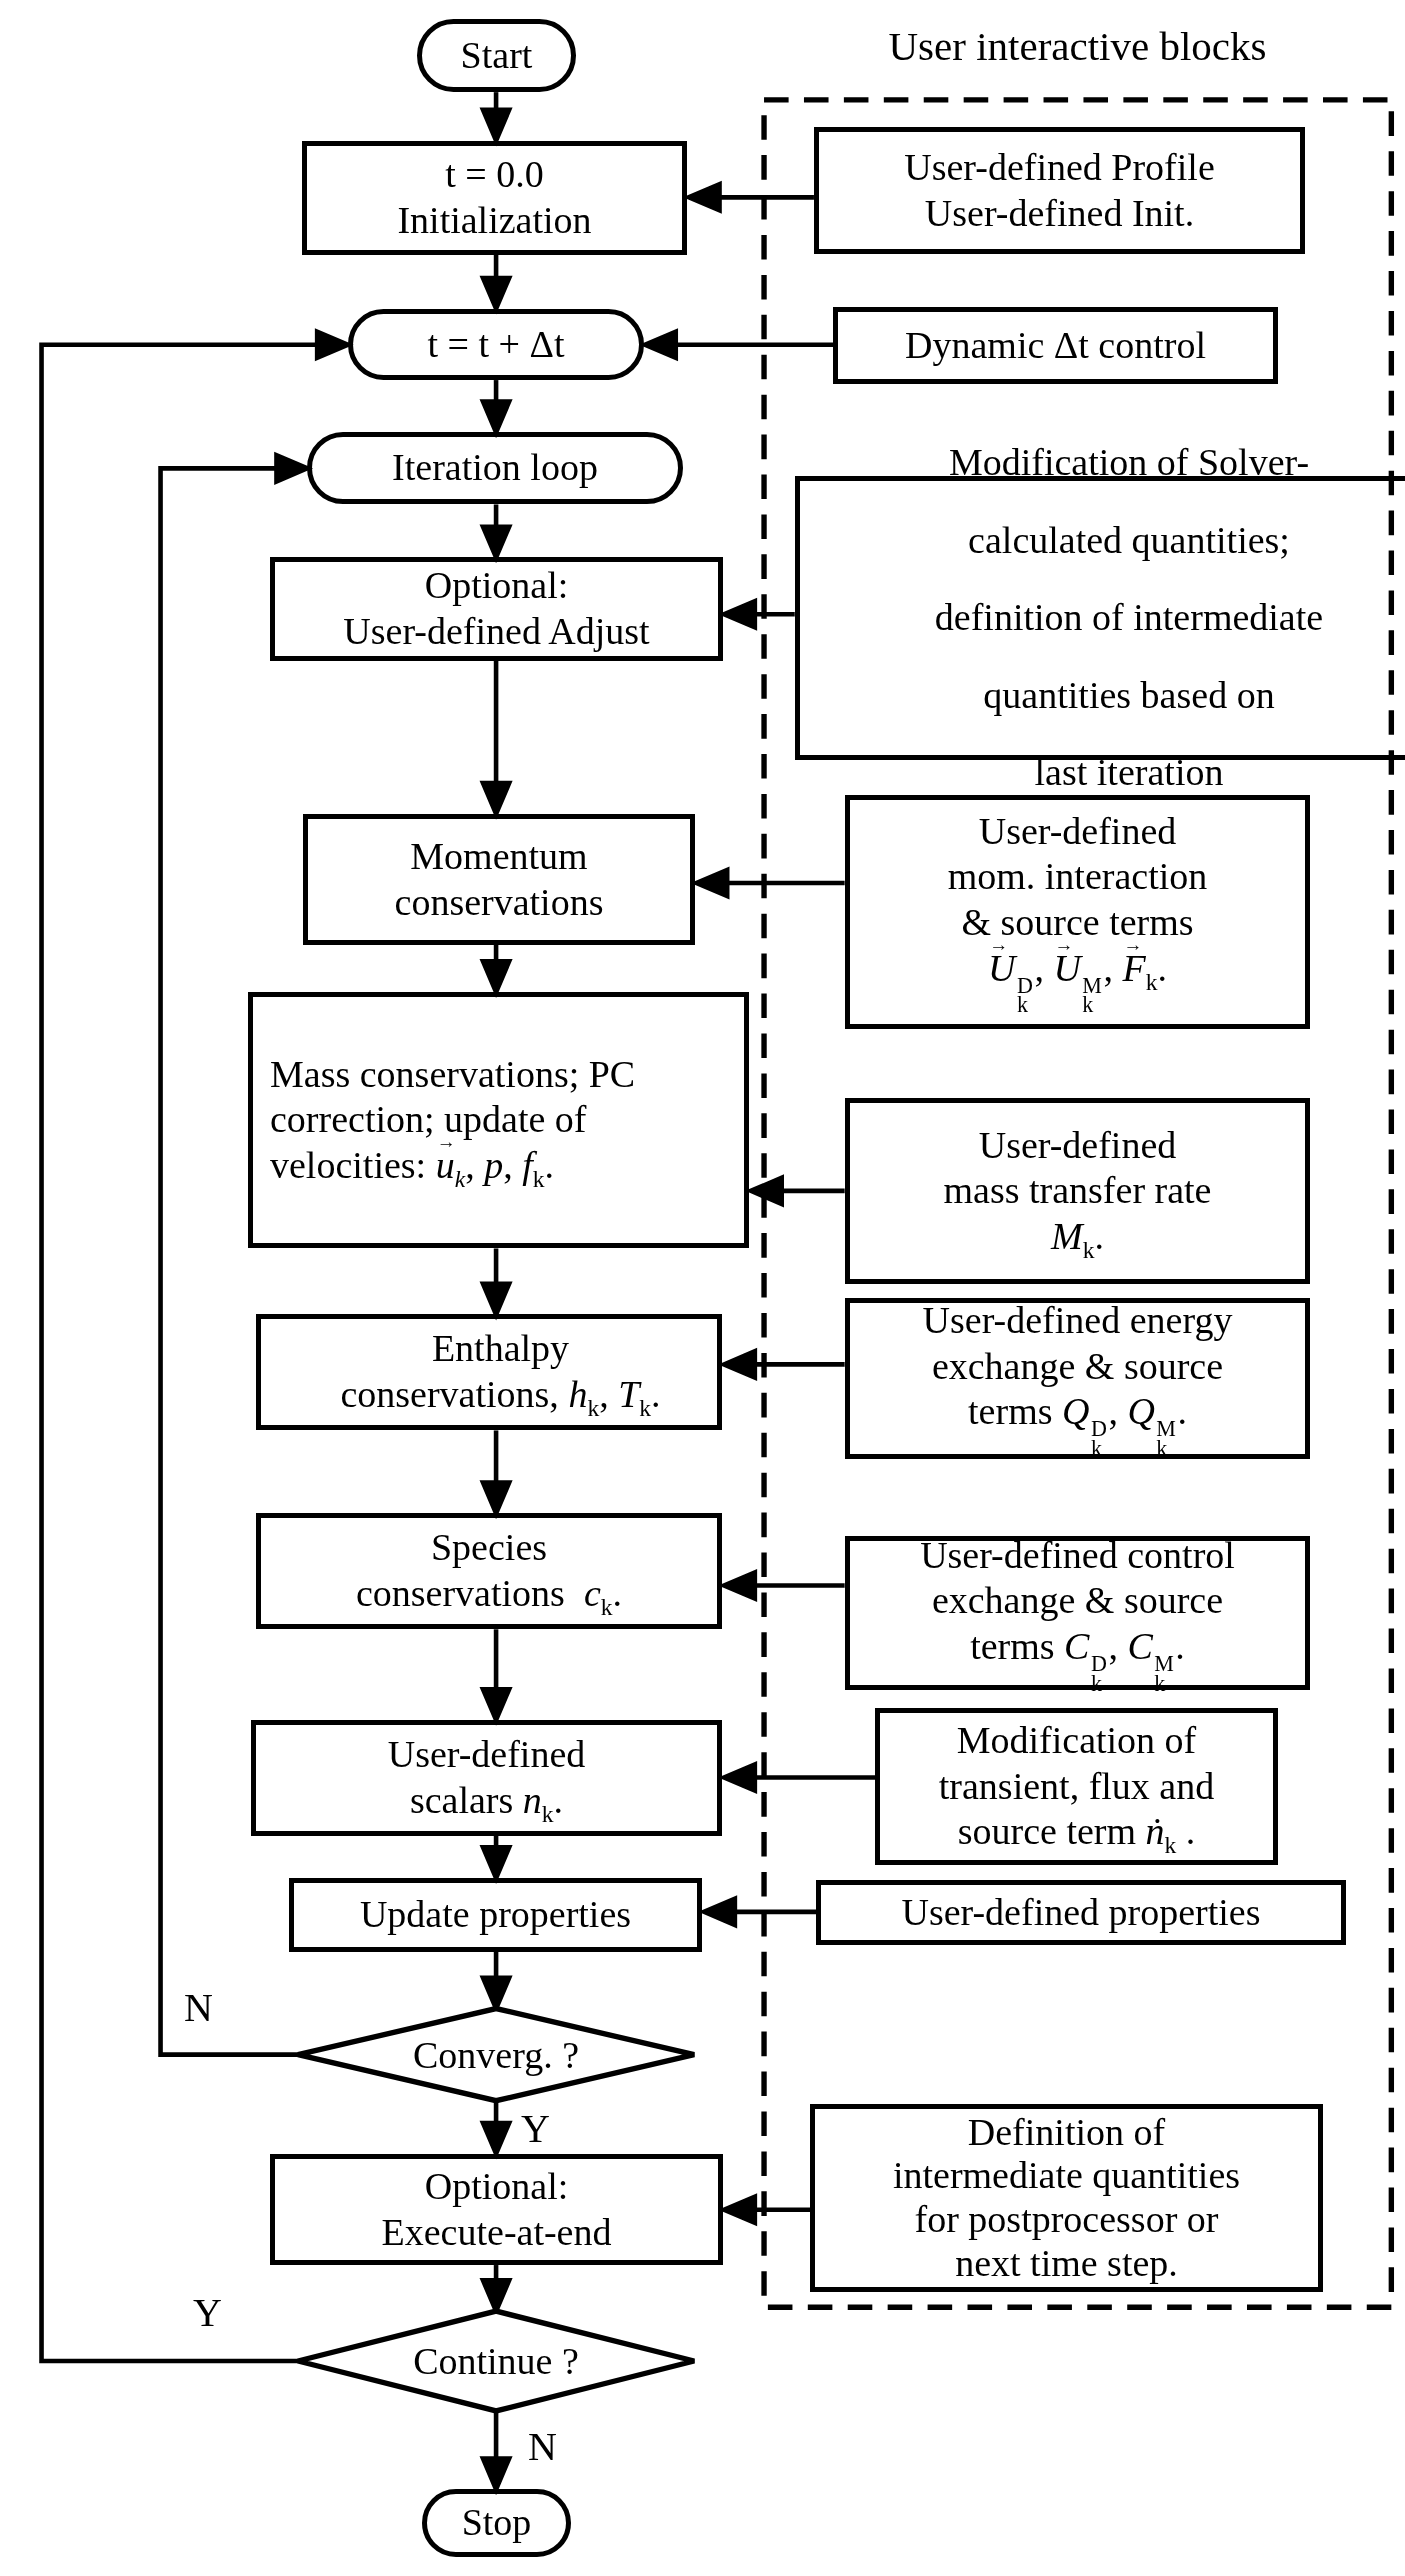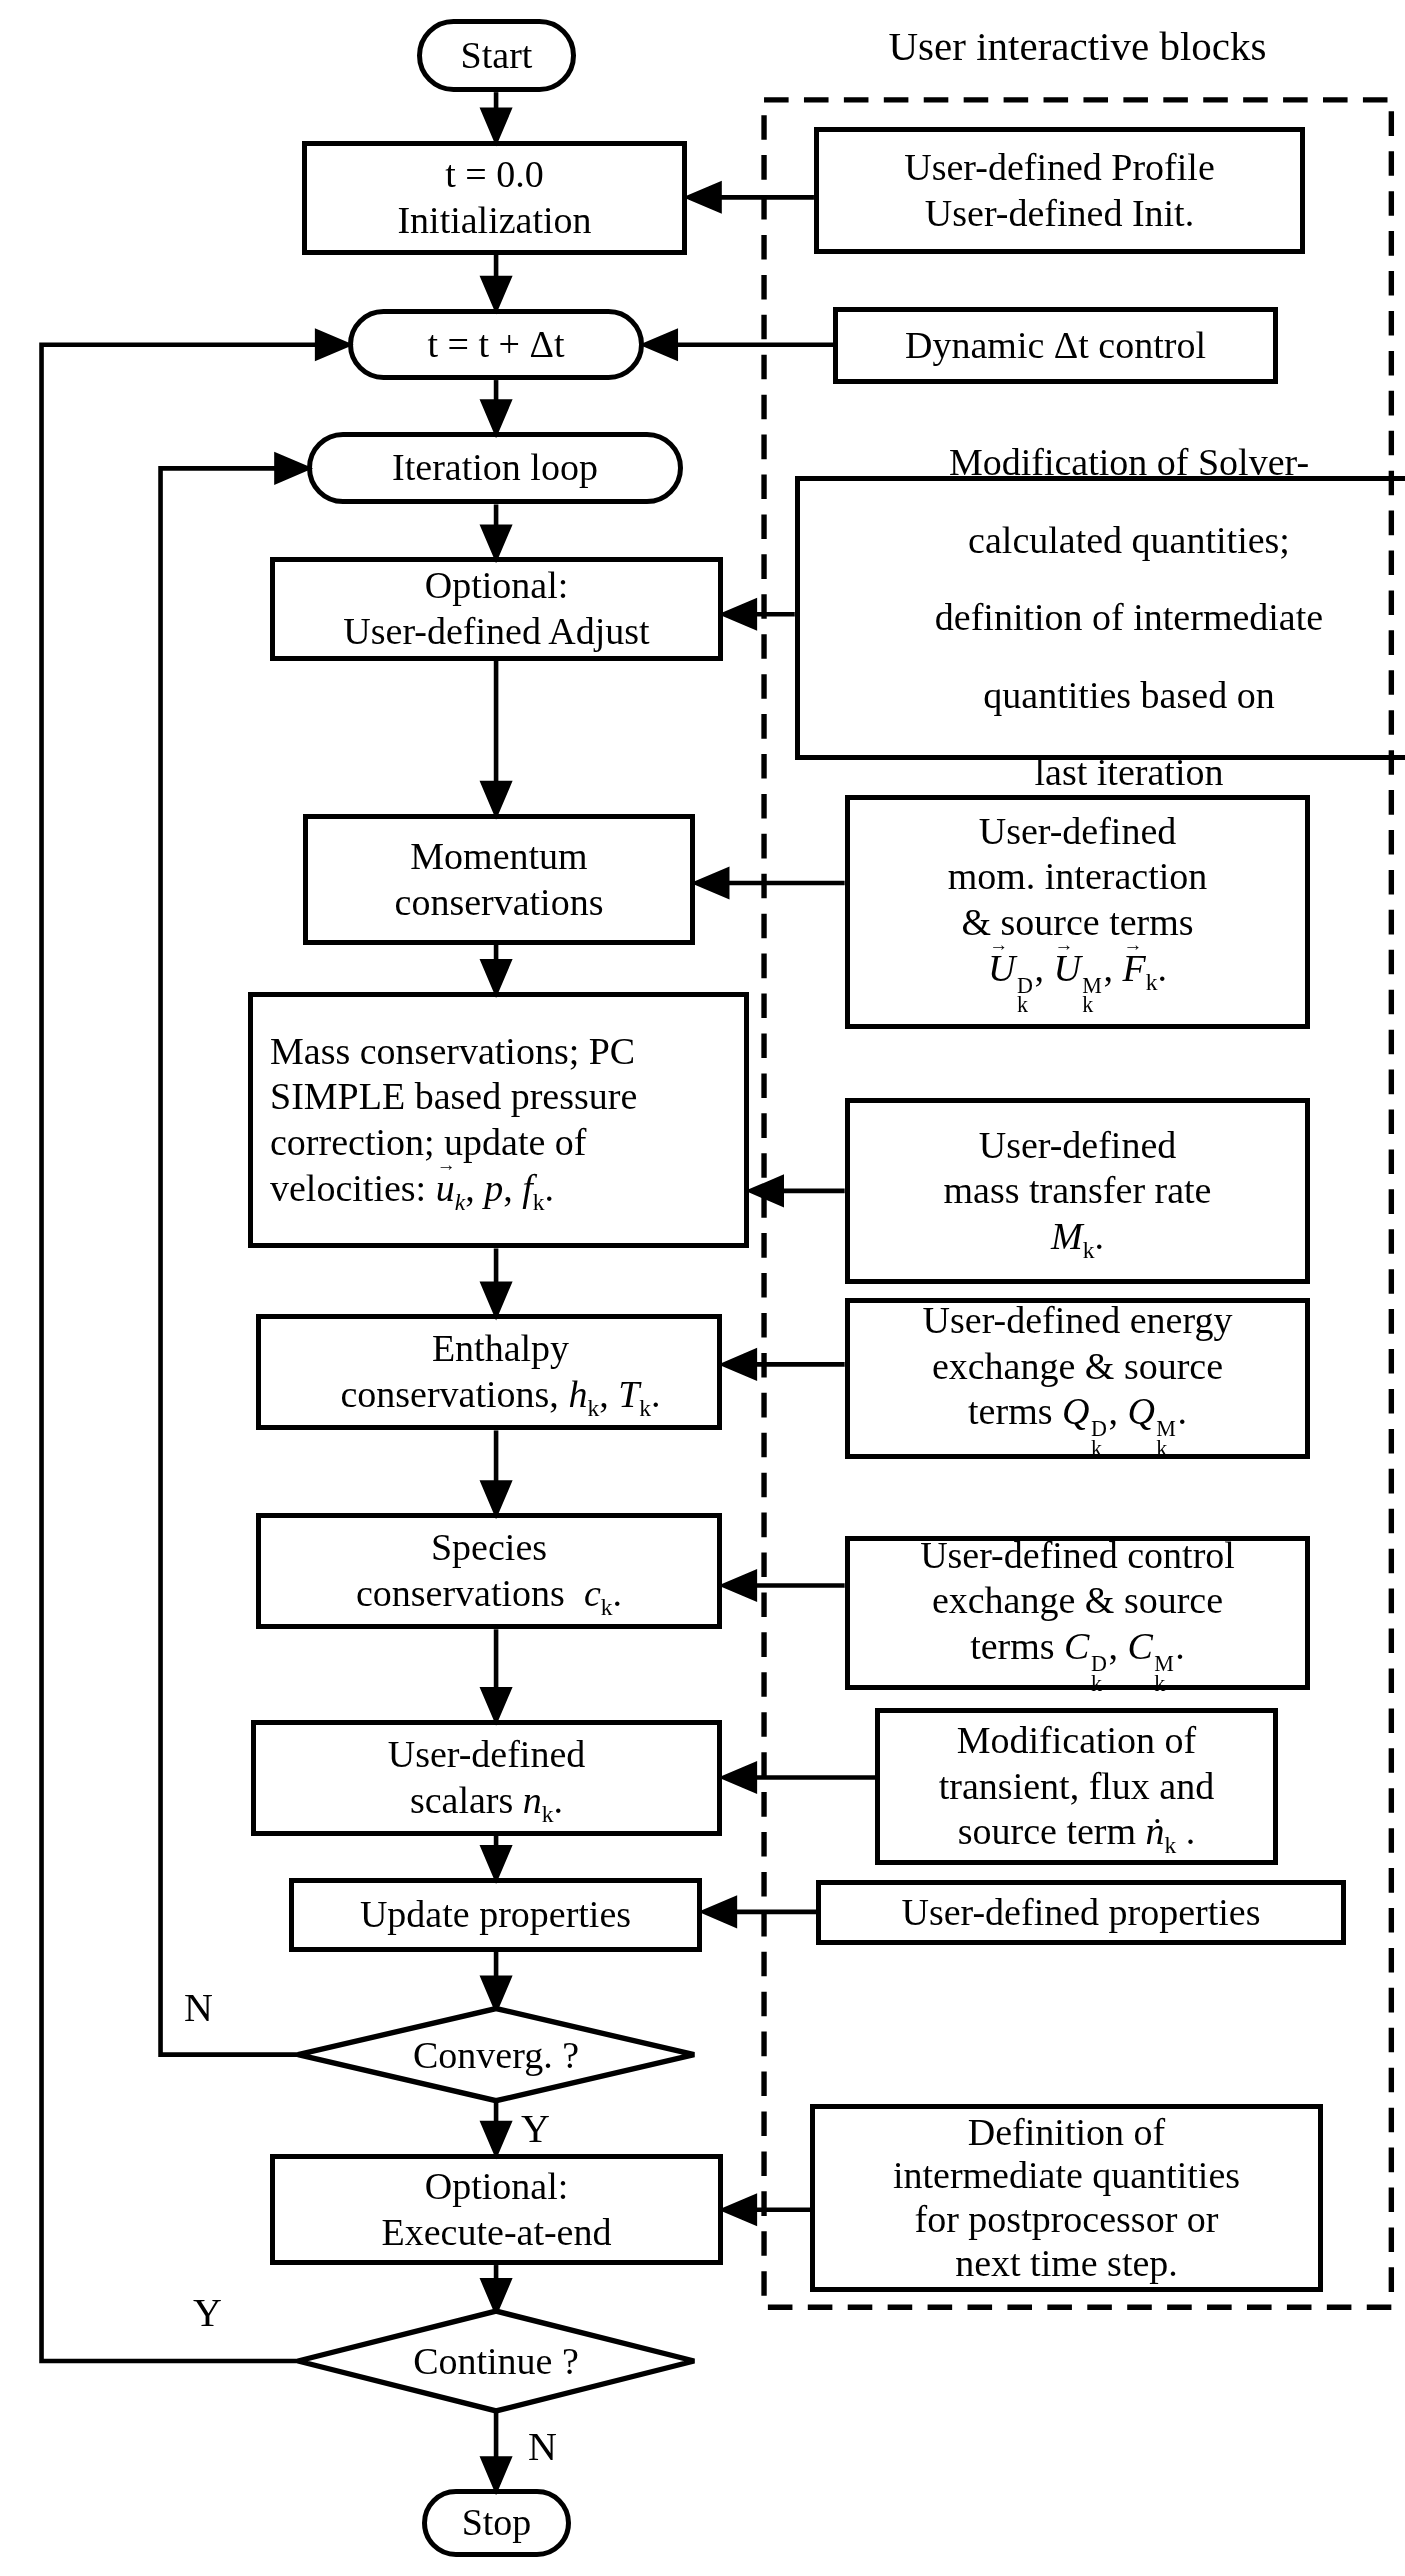--- a/index.html
+++ b/index.html
@@ -43,21 +43,20 @@
     <div>User-defined Adjust</div>
   </div>
 
   <div class="node" style="left:303px;top:814px;width:392px;height:131px;">
     <div>Momentum</div>
     <div>conservations</div>
   </div>
 
   <div class="node leftalign" style="left:248px;top:992px;width:501px;height:256px;">
     <div>Mass conservations; PC</div>
-    <div>SIMPLE based pressure</div>
     <div>correction; update of</div>
     <div>velocities: <span class="vec"><i>u</i></span><sub><i>k</i></sub>, <i>p</i>, <i>f</i><sub>k</sub>.</div>
   </div>
 
   <div class="node" style="left:256px;top:1314px;width:466px;height:116px;padding-left:23px;">
     <div>Enthalpy</div>
     <div>conservations, <i>h</i><sub>k</sub>, <i>T</i><sub>k</sub>.</div>
   </div>
 
   <div class="node" style="left:256px;top:1513px;width:466px;height:116px;">

